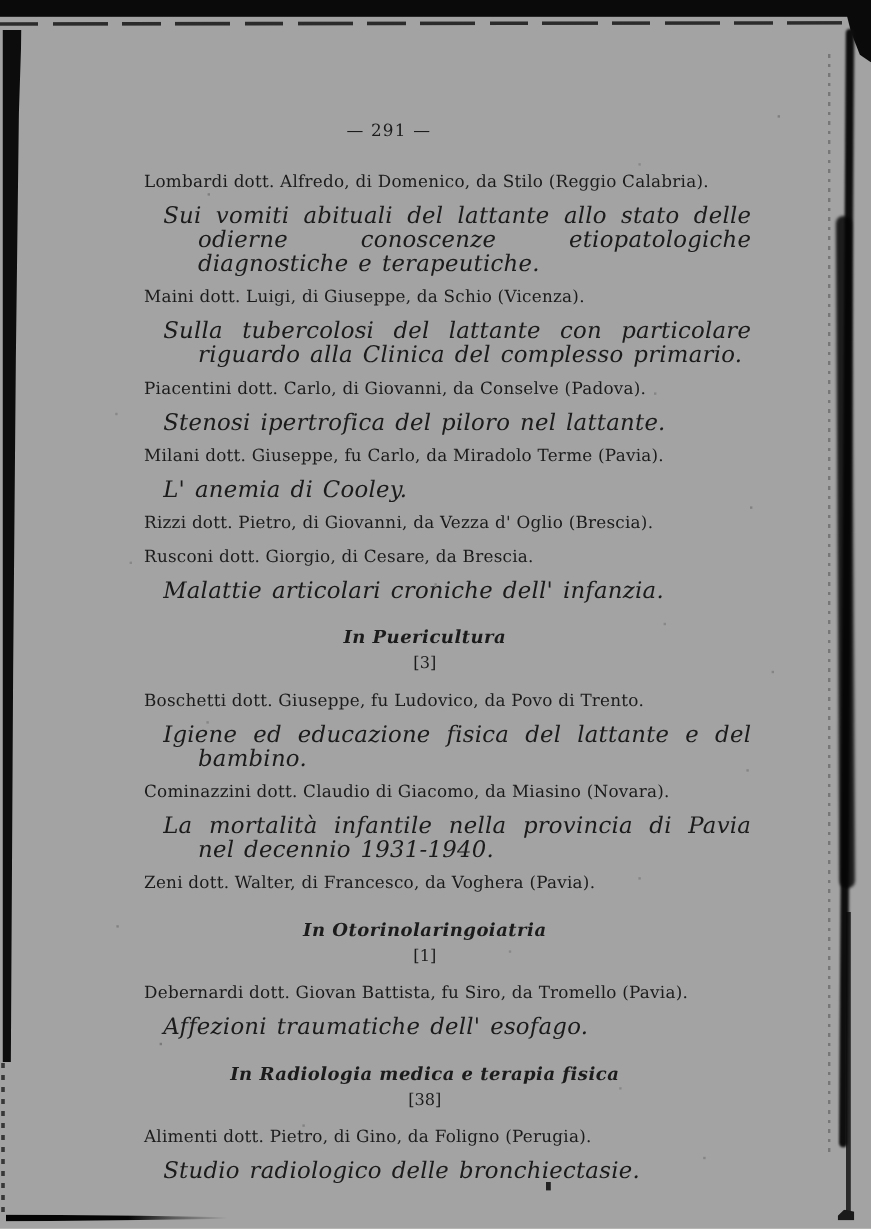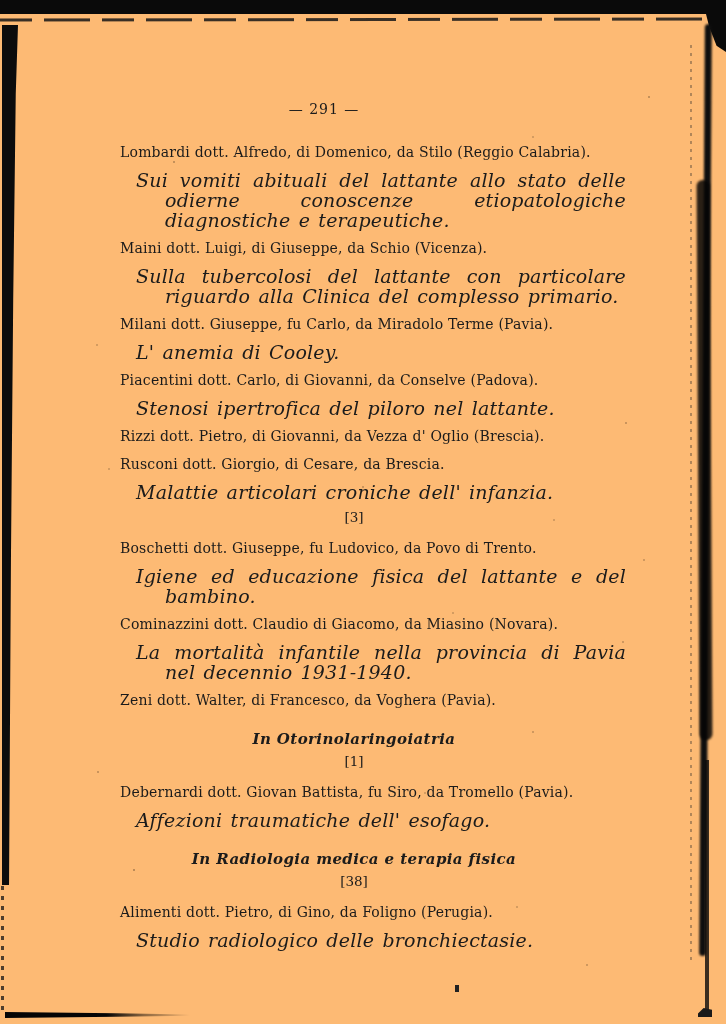--- a/index.html
+++ b/index.html
@@ -1,20 +1,20 @@
 <!DOCTYPE html>
 <html><head>
 <meta charset="utf-8">
 <style>
   html,body { margin:0; padding:0; background:#d8d8d4; }
   .page {
     position:relative;
     width:726px; height:1024px;
     margin:0 auto;
-    background:#fdba74;
+    background:#a3a3a3;
     overflow:hidden;
     font-family:"DejaVu Serif","Liberation Serif",serif;
     color:#1b1b1b;
   }
 
   
   .content { position:absolute; left:112px; top:0; width:514px; padding-top:100px; }
 
   .page-number {
     margin:0 0 24px; padding-right:90px;
@@ -135,37 +135,38 @@
     <section class="section">
       <div class="entry">
         <p class="entry-name">Lombardi dott. Alfredo, di Domenico, da Stilo (Reggio Calabria).</p>
         <p class="entry-thesis">Sui vomiti abituali del lattante allo stato delle odierne conoscenze etiopatologiche diagnostiche e terapeutiche.</p>
       </div>
       <div class="entry">
         <p class="entry-name">Maini dott. Luigi, di Giuseppe, da Schio (Vicenza).</p>
         <p class="entry-thesis">Sulla tubercolosi del lattante con particolare riguardo alla Clinica del complesso primario.</p>
       </div>
       <div class="entry">
+        <p class="entry-name">Piacentini dott. Carlo, di Giovanni, da Conselve (Padova).</p>
+        <p class="entry-thesis">Stenosi ipertrofica del piloro nel lattante.</p>
+      </div>
+      <div class="entry">
         <p class="entry-name">Milani dott. Giuseppe, fu Carlo, da Miradolo Terme (Pavia).</p>
         <p class="entry-thesis">L' anemia di Cooley.</p>
-      </div>
-      <div class="entry">
-        <p class="entry-name">Piacentini dott. Carlo, di Giovanni, da Conselve (Padova).</p>
-        <p class="entry-thesis">Stenosi ipertrofica del piloro nel lattante.</p>
       </div>
       <div class="entry">
         <p class="entry-name">Rizzi dott. Pietro, di Giovanni, da Vezza d' Oglio (Brescia).</p>
       </div>
       <div class="entry">
         <p class="entry-name">Rusconi dott. Giorgio, di Cesare, da Brescia.</p>
         <p class="entry-thesis">Malattie articolari croniche dell' infanzia.</p>
       </div>
     </section>
 
     <section class="section">
+      <h2 class="section-heading">In Puericultura</h2>
       <p class="section-count">[3]</p>
       <div class="entry">
         <p class="entry-name">Boschetti dott. Giuseppe, fu Ludovico, da Povo di Trento.</p>
         <p class="entry-thesis">Igiene ed educazione fisica del lattante e del bambino.</p>
       </div>
       <div class="entry">
         <p class="entry-name">Cominazzini dott. Claudio di Giacomo, da Miasino (Novara).</p>
         <p class="entry-thesis">La mortalità infantile nella provincia di Pavia nel decennio 1931-1940.</p>
       </div>
       <div class="entry">

